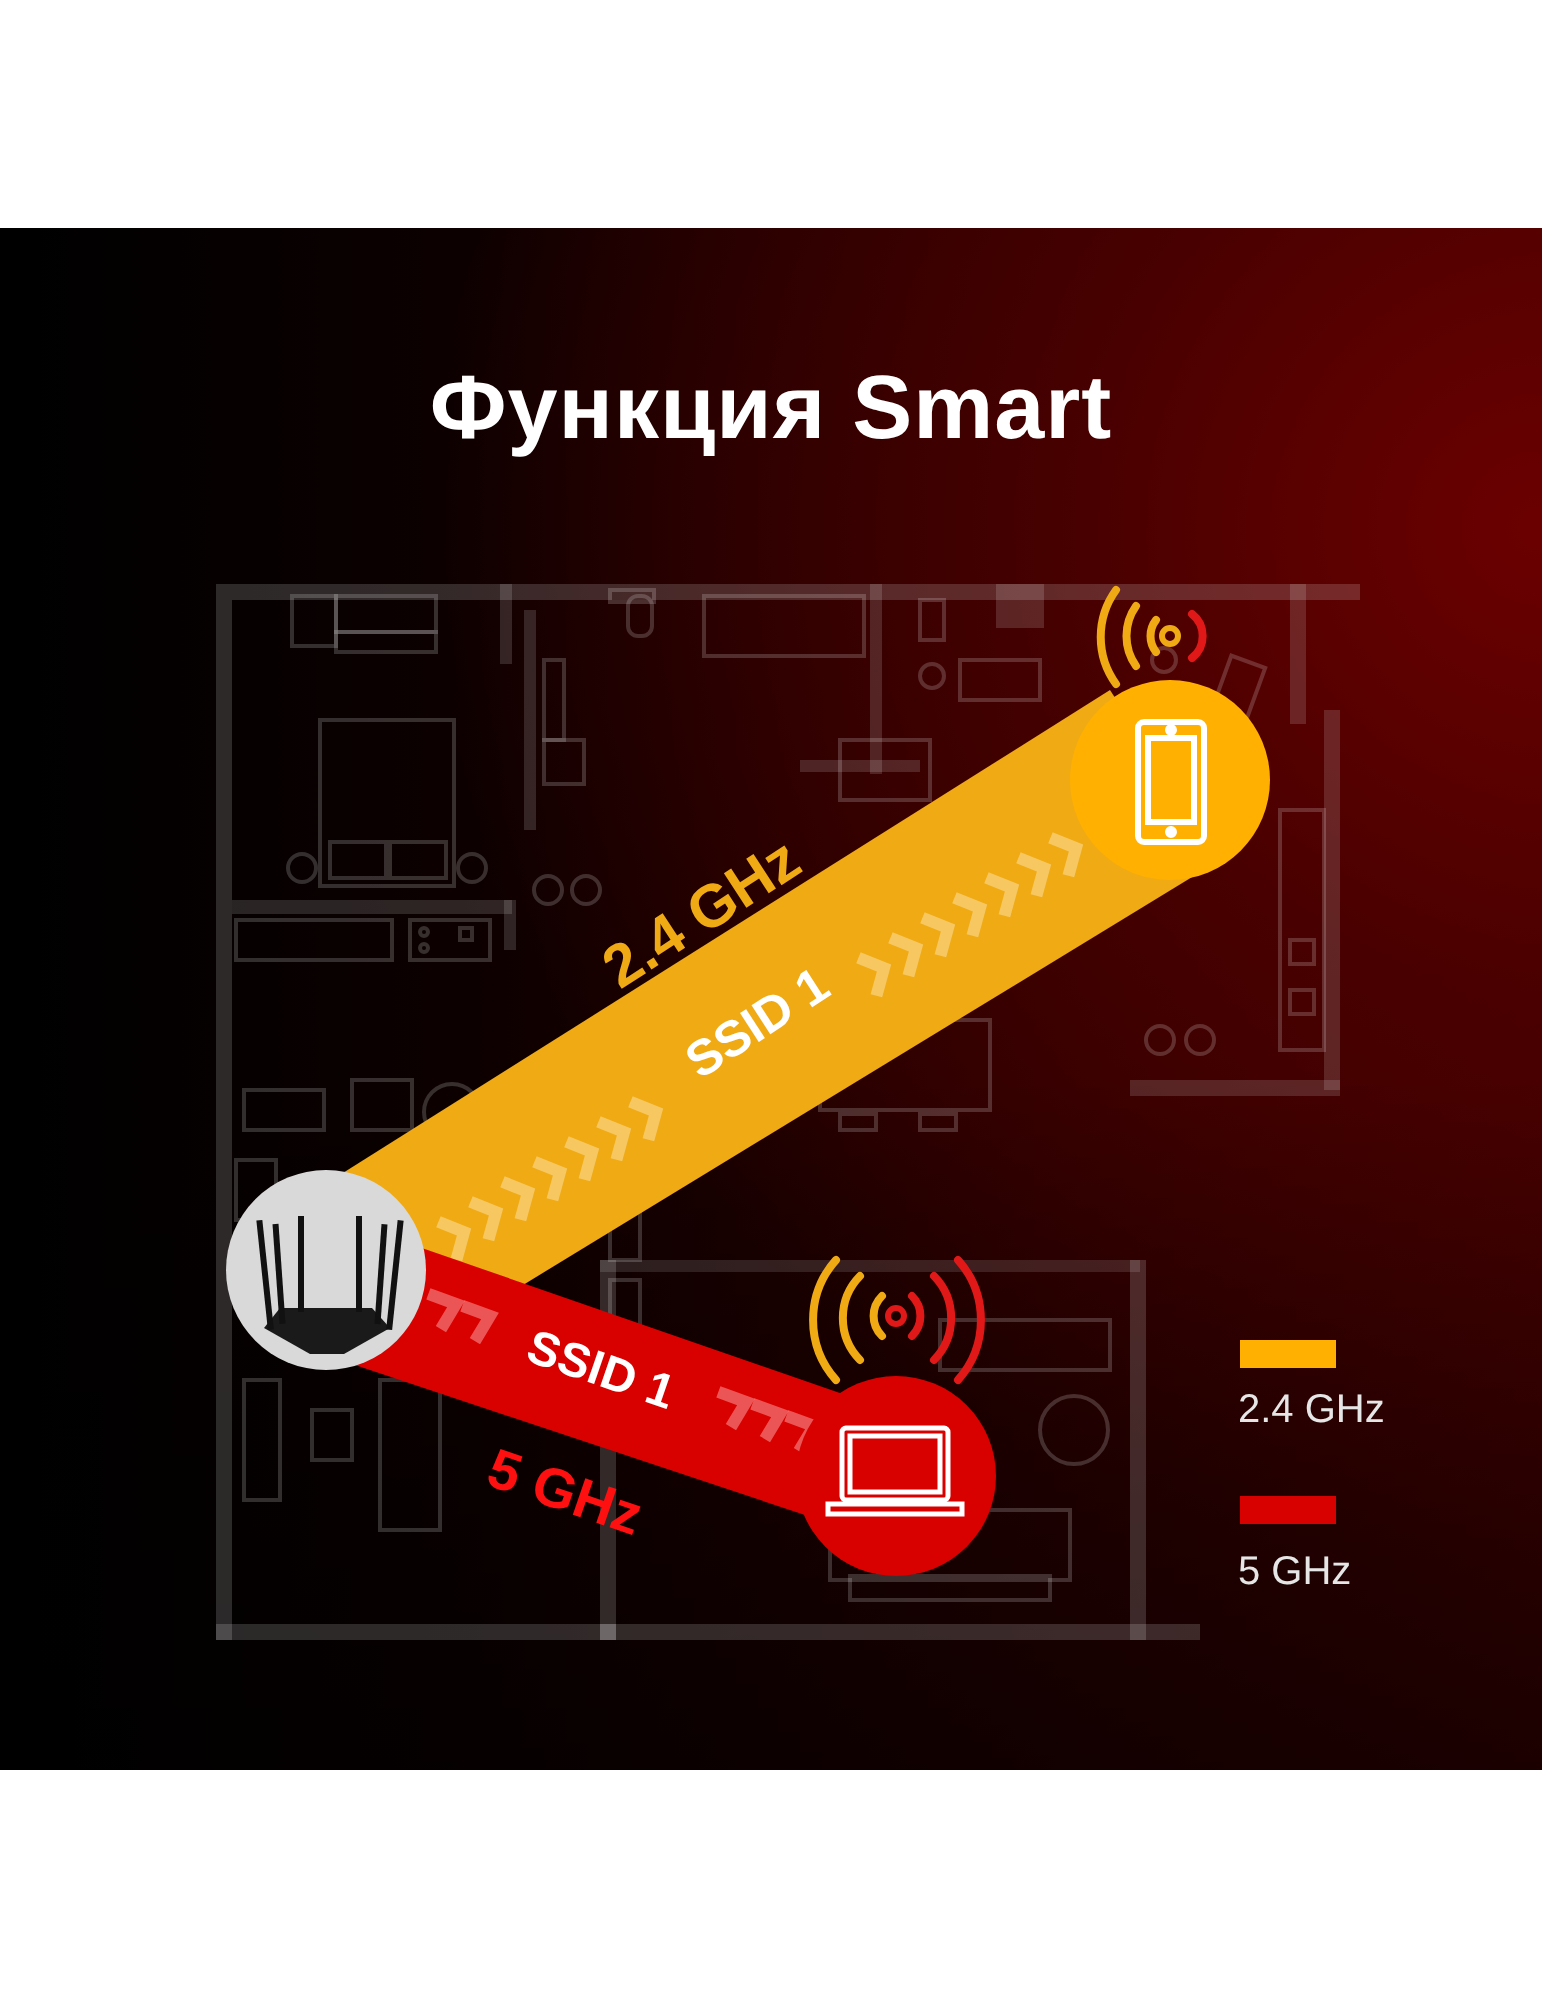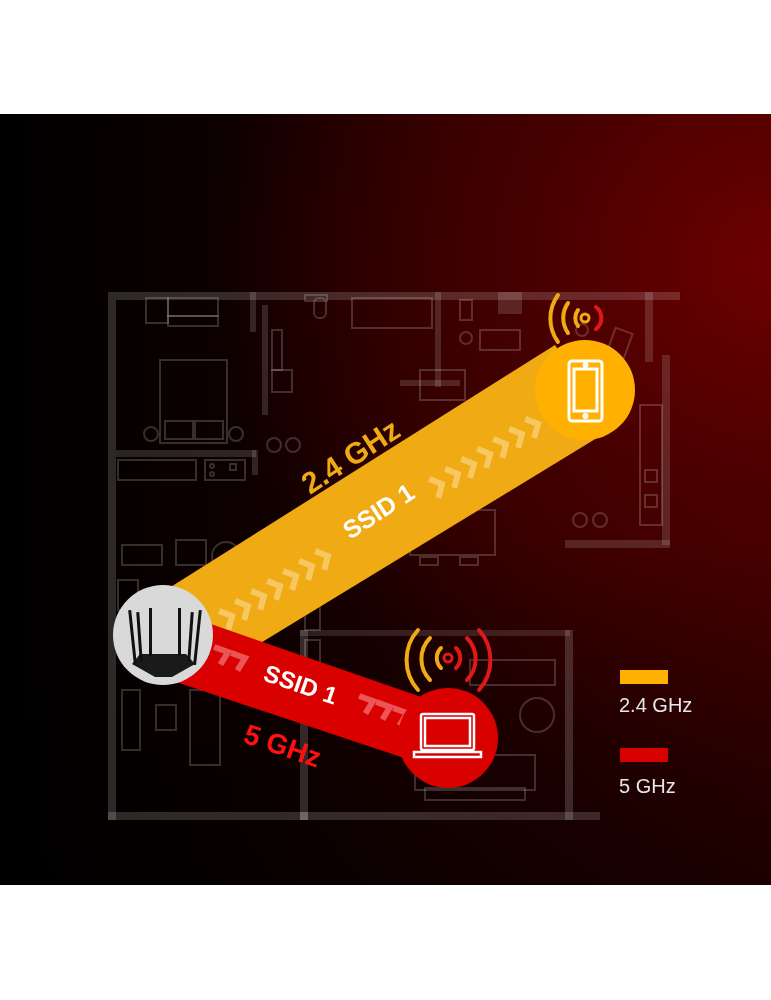--- a/index.html
+++ b/index.html
@@ -182,18 +182,19 @@
     </g>
 
     <g font-family="Liberation Sans, sans-serif" font-weight="bold">
       <text id="lbl24" x="0" y="0" fill="#F0AA14" font-size="30" transform="translate(310,495) rotate(-33)">2.4 GHz</text>
       <text id="ssid24" x="0" y="0" fill="#ffffff" font-size="25" transform="translate(350,540) rotate(-33)">SSID 1</text>
       <text id="ssid5" x="0" y="0" fill="#ffffff" font-size="24" transform="translate(262,680) rotate(19)">SSID 1</text>
       <text id="lbl5" x="0" y="0" fill="#FF1010" font-size="28" transform="translate(242,742) rotate(19)">5 GHz</text>
     </g>
   </svg>
 
+  <div class="title">Функция Smart</div>
 
   <div class="legend-bar" style="top:556px; background:#FFB000;"></div>
   <div class="legend-label" style="top:580px;">2.4 GHz</div>
   <div class="legend-bar" style="top:634px; background:#D90000;"></div>
   <div class="legend-label" style="top:661px;">5 GHz</div>
 </div>
 
 </body></html>

